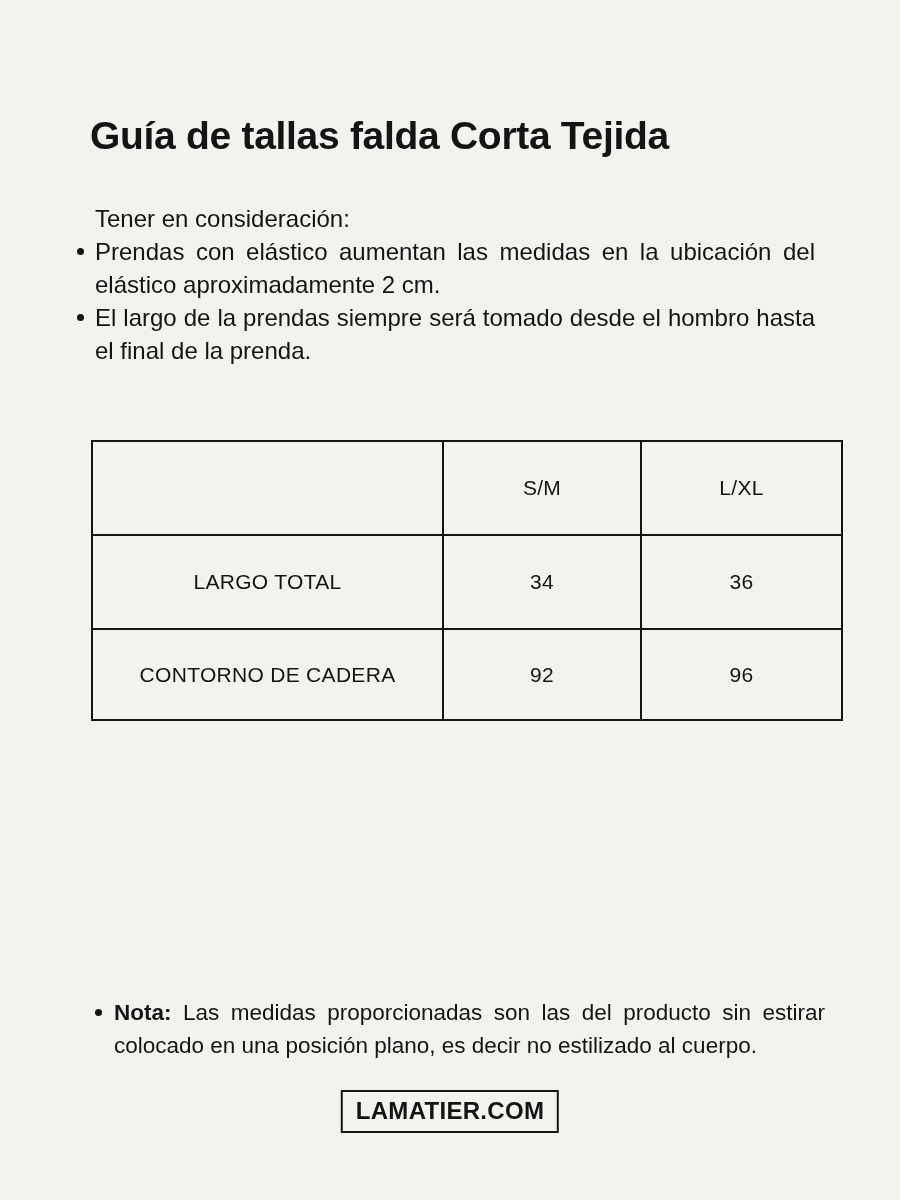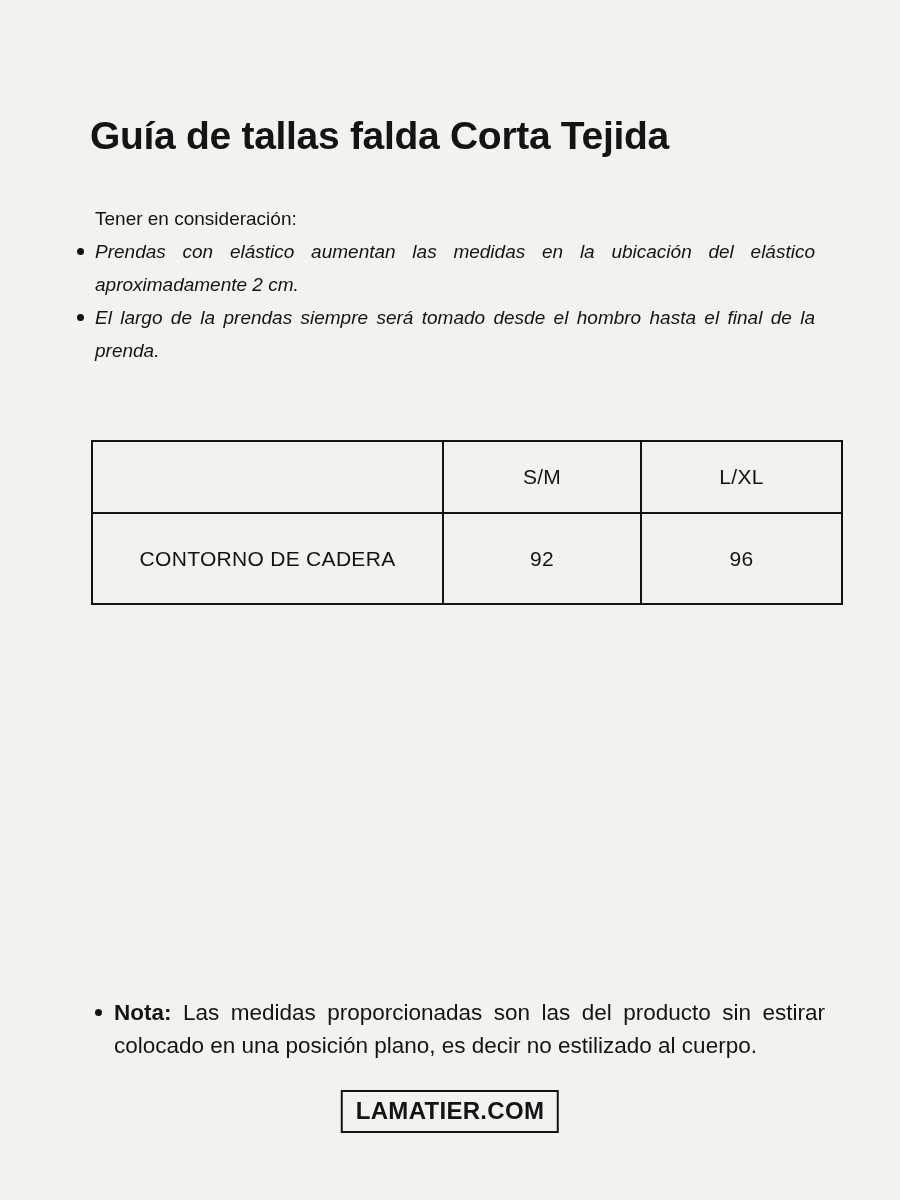--- a/index.html
+++ b/index.html
@@ -23,51 +23,51 @@
     letter-spacing: -0.3px;
     white-space: nowrap;
   }
 
   
   .considerations {
     position: absolute;
     left: 75px;
     top: 202px;
     width: 740px;
-    font-size: 19px;
+    font-size: 24px;
     line-height: 33px;
   }
   .consider-heading { margin-left: 20px; }
   .bullet-item { display: flex; align-items: flex-start; }
   .bullet-dot {
     width: 7px; height: 7px;
     border-radius: 50%;
     background: #141414;
     margin: 13px 11px 0 2px;
     flex: none;
   }
-  .bullet-text { flex: 1; text-align: justify; font-style: italic; }
+  .bullet-text { flex: 1; text-align: justify; }
 
   
   .size-table {
     position: absolute;
     left: 91px;
     top: 440px;
     border-collapse: collapse;
     table-layout: fixed;
   }
   .size-table td, .size-table th {
     border: 2.5px solid #141414;
     text-align: center;
     vertical-align: middle;
     font-size: 21px;
     font-weight: normal;
     letter-spacing: 0.3px;
   }
-  .row-header { height: 72px; }
+  .row-header { height: 94px; }
   .row-1 { height: 94px; }
   .row-2 { height: 91px; }
   .row-3 { height: 91px; padding-left: 34px; }
 
   
   .note {
     position: absolute;
     left: 95px;
     top: 996px;
     width: 730px;
@@ -124,20 +124,25 @@
       <col style="width:351px">
       <col style="width:198px">
       <col style="width:201px">
     </colgroup>
     <tbody>
       <tr class="row-header">
         <th></th>
         <th>S/M</th>
         <th>L/XL</th>
       </tr>
+      <tr class="row-1">
+        <td>LARGO TOTAL</td>
+        <td>34</td>
+        <td>36</td>
+      </tr>
       <tr class="row-3">
         <td>CONTORNO DE CADERA</td>
         <td>92</td>
         <td>96</td>
       </tr>
     </tbody>
   </table>
 
   <div class="note">
     <span class="note-dot"></span>

